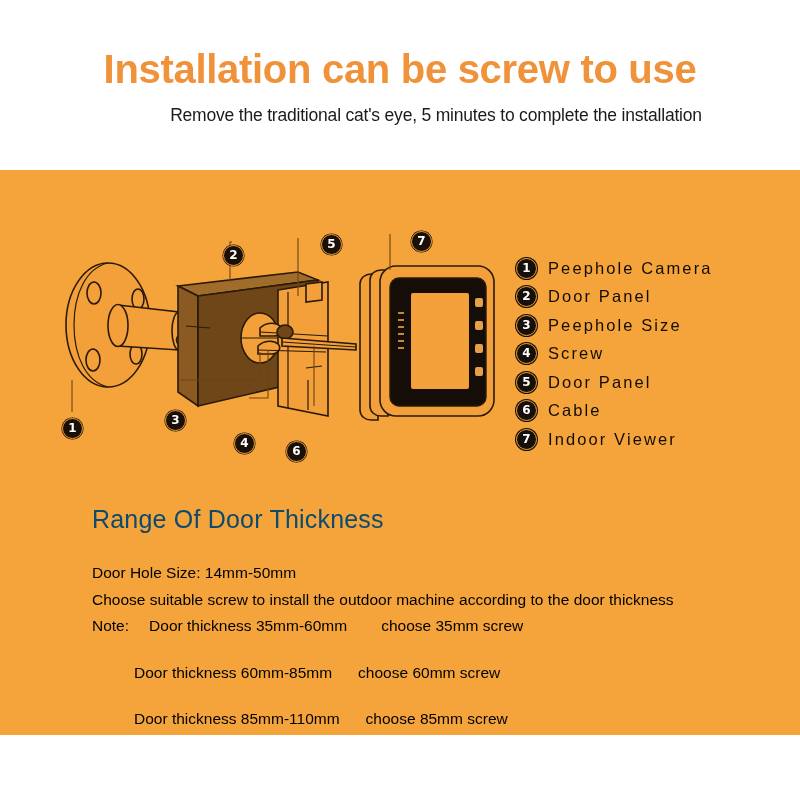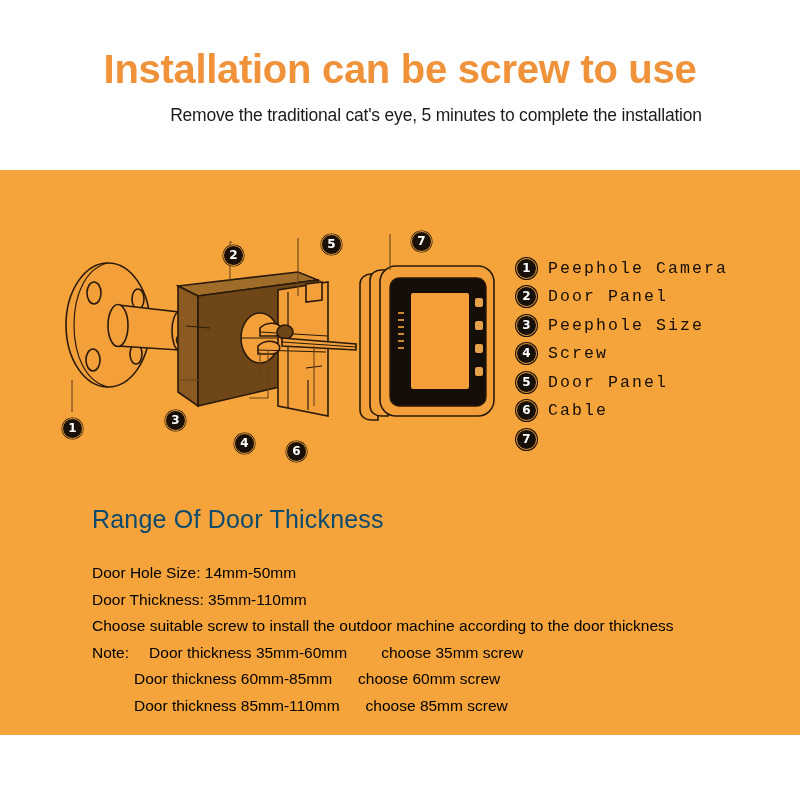--- a/index.html
+++ b/index.html
@@ -103,21 +103,21 @@
     font-weight: bold;
     line-height: 19px;
     text-align: center;
     font-family: "DejaVu Sans", sans-serif;
     margin-right: 11px;
   }
   .legend-label {
     font-size: 16.5px;
     color: #140d06;
     letter-spacing: 2.1px;
-    font-family: Liberation Mono, monospace;
+    font-family: Liberation Sans, sans-serif;
     white-space: nowrap;
   }
 
   
   #spec {
     position: absolute;
     left: 92px; top: 335px;
     width: 660px;
   }
   #spec-heading {
@@ -126,21 +126,21 @@
     letter-spacing: 0.2px;
     margin-bottom: 26px;
     white-space: nowrap;
   }
   .spec-line {
     font-size: 15.5px;
     color: #000000;
     line-height: 26.5px;
     white-space: nowrap;
   }
-  .spec-line.indent { padding-left: 42px; }
+  .spec-line.indent { padding-left: 42px; margin-top: 20px; }
   .spec-note-gap { display: inline-block; width: 34px; }
   .spec-note-gap-sm { display: inline-block; width: 26px; }
   .spec-note-gap-xs { display: inline-block; width: 20px; }
 </style>
 </head>
 <body>
 
 <div id="header">
   <div id="main-title">Installation can be screw to use</div>
   <div id="sub-title">Remove the traditional cat's eye, 5 minutes to complete the installation</div>
@@ -269,27 +269,27 @@
     <div class="legend-row">
       <span class="legend-bullet">5</span>
       <span class="legend-label">Door Panel</span>
     </div>
     <div class="legend-row">
       <span class="legend-bullet">6</span>
       <span class="legend-label">Cable</span>
     </div>
     <div class="legend-row">
       <span class="legend-bullet">7</span>
+      <span class="legend-label"> Indoor Viewer</span>
     </div>
   </div>
 
   <div id="spec">
     <div id="spec-heading">Range Of Door Thickness</div>
     <div class="spec-line">Door Hole Size: 14mm-50mm</div>
-    <div class="spec-line">Door Thickness: 35mm-110mm</div>
     <div class="spec-line">Choose suitable screw to install the outdoor machine according to the door thickness</div>
     <div class="spec-line">
       <span>Note:</span><span class="spec-note-gap-xs"></span><span>Door thickness 35mm-60mm</span><span class="spec-note-gap"></span><span>choose 35mm screw</span>
     </div>
     <div class="spec-line indent">
       <span>Door thickness 60mm-85mm</span><span class="spec-note-gap-sm"></span><span>choose 60mm screw</span>
     </div>
     <div class="spec-line indent">
       <span>Door thickness 85mm-110mm</span><span class="spec-note-gap-sm"></span><span>choose 85mm screw</span>
     </div>

